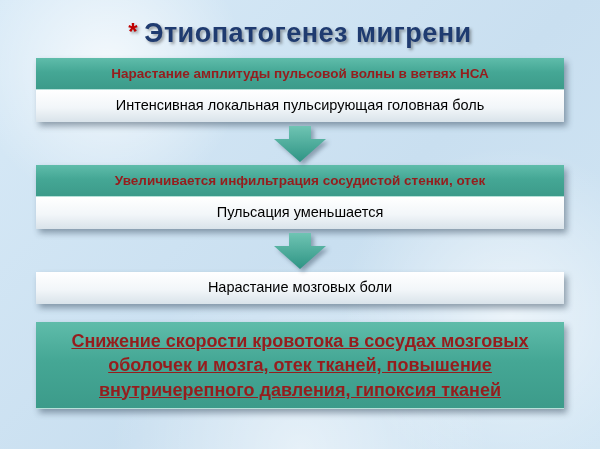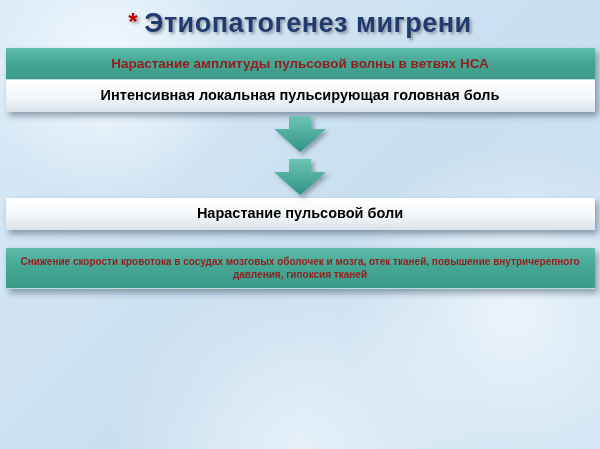--- a/index.html
+++ b/index.html
@@ -10,64 +10,64 @@
   .slide{
     position:relative;width:600px;height:449px;
     background:
       radial-gradient(circle at 18% 15%, rgba(255,255,255,.75) 0%, rgba(255,255,255,0) 22%),
       radial-gradient(circle at 85% 70%, rgba(255,255,255,.6) 0%, rgba(255,255,255,0) 28%),
       radial-gradient(circle at 50% 100%, rgba(255,255,255,.5) 0%, rgba(255,255,255,0) 35%),
       linear-gradient(135deg,#d8eaf7 0%,#c9dff0 55%,#d2e6f4 100%);
   }
   .title{
     text-align:center;
-    padding-top:8px;
+    padding-top:18px;
     font-size:27px;
     font-weight:bold;
     letter-spacing:.5px;
     color:#1f3b70;
     text-shadow:2px 2px 3px rgba(60,60,60,.45);
   }
   .title .star{
     color:#c00000;
     margin-right:6px;
     font-size:24px;
     vertical-align:2px;
   }
   .flow{
     margin-top:9px;
     display:flex;
     flex-direction:column;
     align-items:center;
   }
   .block{
-    width:589px;
+    width:528px;
     box-shadow:3px 4px 6px rgba(40,60,80,.45);
     border-radius:1px;
   }
   .block-header{
     background:linear-gradient(#5fbcaa 0%,#45a795 45%,#3c9b8a 100%);
     color:#951d1d;
     font-weight:bold;
     text-align:center;
     font-size:13.5px;
     line-height:1.35;
     padding:7px 12px 6px 12px;
     border-bottom:1px solid rgba(255,255,255,.55);
   }
   .block-body{
     background:linear-gradient(#ffffff 0%,#f2f6f9 55%,#d9e3ea 100%);
     color:#000;
-    font-weight:bold;
+    font-weight:normal;
     text-align:center;
     font-size:14.5px;
     line-height:1.3;
     padding:6px 12px 7px 12px;
   }
-  .block-4 .block-header{font-size:10px;}
+  .block-4 .block-header{font-size:18px;text-decoration:underline;}
   .block-4{margin-top:18px;}
   .arrow{
     margin:4px 0 3px 0;
     height:36px;
     filter:drop-shadow(3px 3px 2px rgba(40,60,80,.4));
   }
   .arrow svg{display:block;}
 </style>
 </head>
 <body>
@@ -90,35 +90,39 @@
         <defs>
           <linearGradient id="ag1" x1="0" y1="0" x2="0" y2="1">
             <stop offset="0" stop-color="#6fc4b3"></stop>
             <stop offset="1" stop-color="#2e9484"></stop>
           </linearGradient>
         </defs>
         <polygon points="21,0 43,0 43,13 58,13 32,36 6,13 21,13" fill="url(#ag1)"></polygon>
       </svg>
     </div>
 
+    <div class="block block-2">
+      <div class="block-header">Увеличивается инфильтрация сосудистой стенки, отек</div>
+      <div class="block-body">Пульсация уменьшается</div>
+    </div>
 
     <div class="arrow">
       <svg width="64" height="36" viewBox="0 0 64 36">
         <defs>
           <linearGradient id="ag2" x1="0" y1="0" x2="0" y2="1">
             <stop offset="0" stop-color="#6fc4b3"></stop>
             <stop offset="1" stop-color="#2e9484"></stop>
           </linearGradient>
         </defs>
         <polygon points="21,0 43,0 43,13 58,13 32,36 6,13 21,13" fill="url(#ag2)"></polygon>
       </svg>
     </div>
 
     <div class="block block-3">
-      <div class="block-body">Нарастание пульсовой боли</div>
+      <div class="block-body">Нарастание мозговых боли</div>
     </div>
 
     <div class="block block-4">
       <div class="block-header">Снижение скорости кровотока  в  сосудах мозговых оболочек и мозга, отек тканей, повышение внутричерепного давления, гипоксия тканей</div>
     </div>
 
   </div>
 </div>
 
 </body></html>

